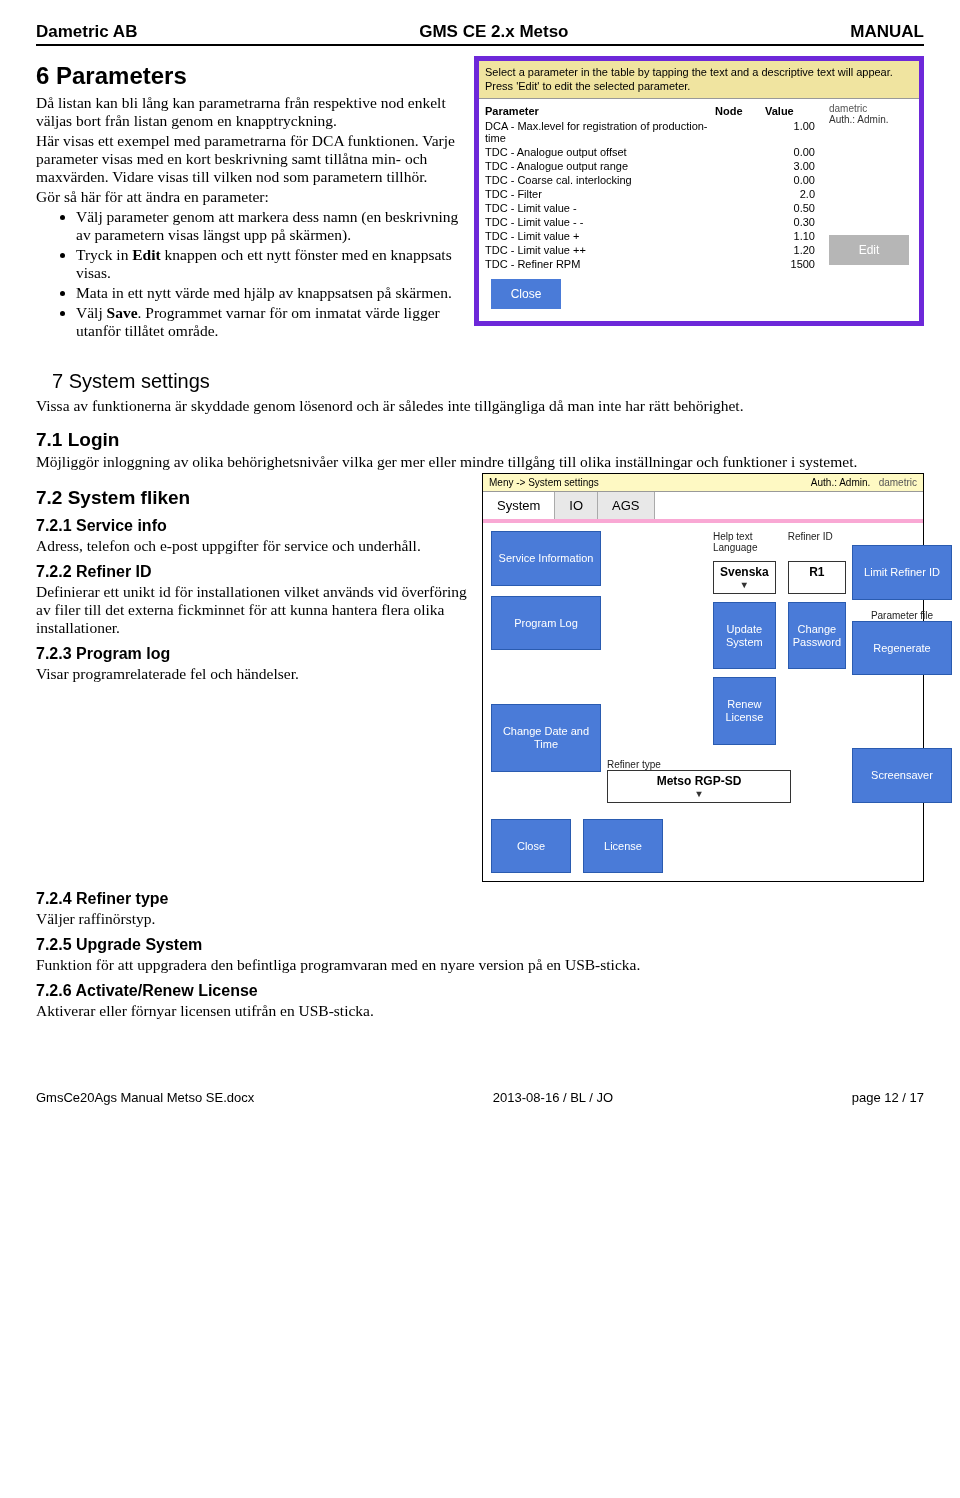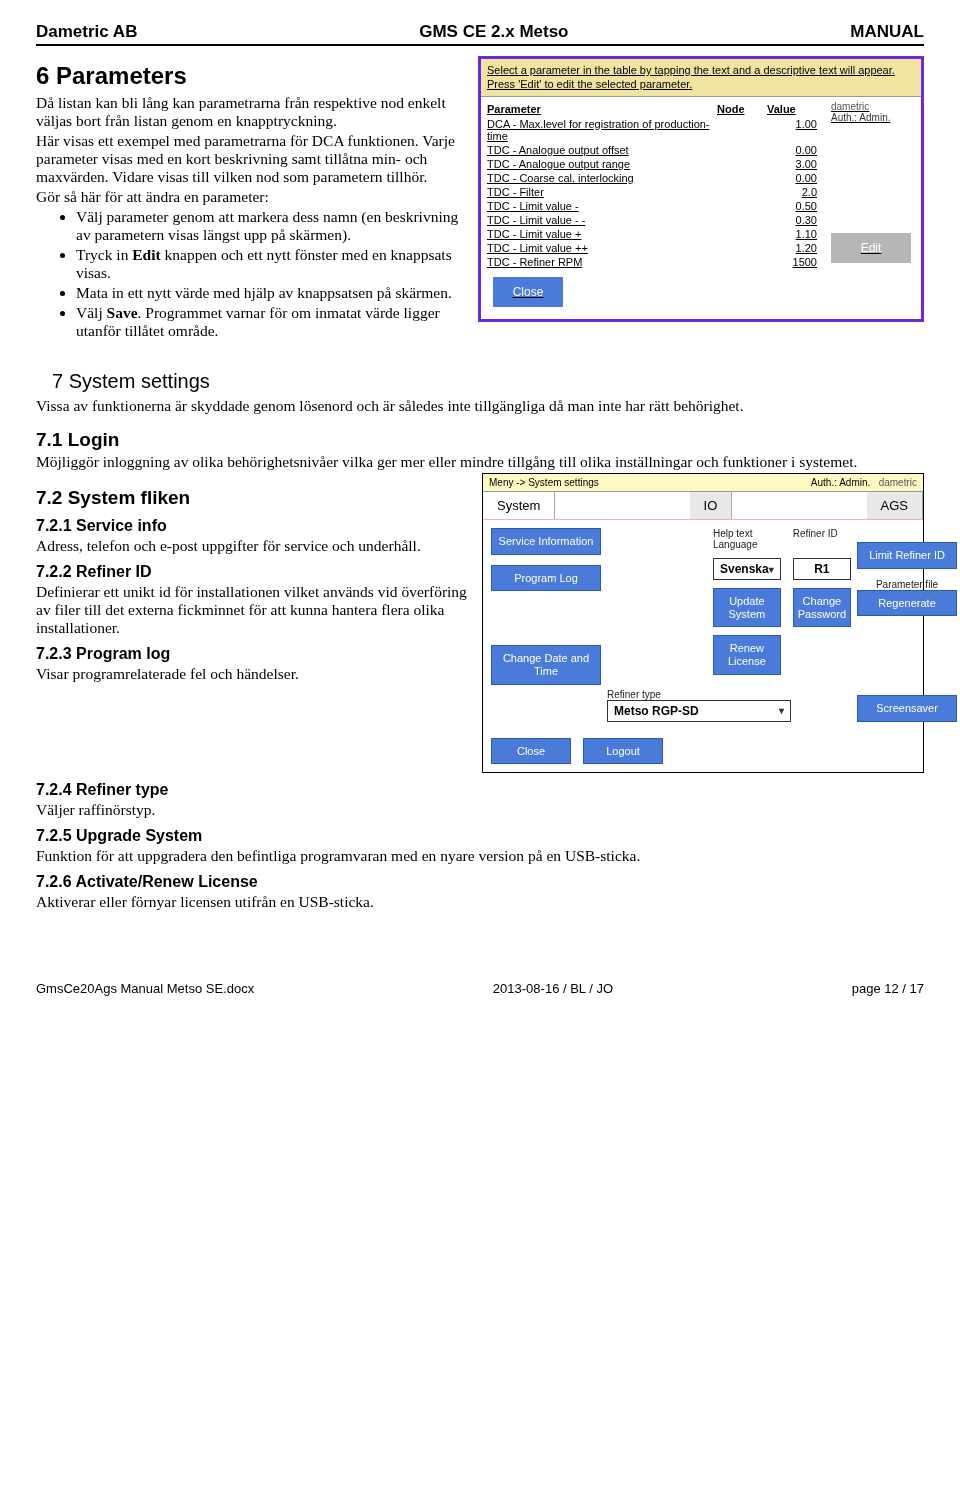--- a/index.html
+++ b/index.html
@@ -33,25 +33,24 @@
     display: flow-root;
   }
   .two-col .right {
     float: right;
     margin-left: 12px;
   }
   .two-col p { margin: 0 0 2px 0; }
   
   .screenshot1 {
     width: 440px;
-    border: 3px solid #6d28d9;
+    border: 5px solid #6d28d9;
     font-family: Tahoma, Arial, sans-serif;
     font-size: 11px;
     background: #fff;
-    text-decoration: underline;
   }
   .s1-header {
     background: #f0e4a0;
     padding: 4px 6px;
     border-bottom: 1px solid #999;
     font-size: 11px;
     line-height: 1.3;
   }
   .s1-body { display: flex; }
   .s1-table-col { padding: 4px 6px; }
@@ -104,21 +103,21 @@
     background: #fff;
   }
   .s2-top {
     background: #fef9c3;
     display: flex;
     justify-content: space-between;
     padding: 3px 6px;
     font-size: 10px;
     border-bottom: 1px solid #999;
   }
-  .s2-tabs { display: flex; border-bottom: 1px solid #f9a8d4; justify-content: space-between; }
+  .s2-tabs { display: flex; border-bottom: 4px solid #f9a8d4; }
   .s2-tab {
     padding: 6px 14px;
     border-right: 1px solid #aaa;
     font-size: 13px;
   }
   .s2-tab.active { background: #fff; font-weight: normal; }
   .s2-tab:not(.active) { background: #e8e8e8; }
   .s2-body {
     display: grid;
     grid-template-columns: 110px 1fr 100px;
@@ -130,36 +129,37 @@
   .s2-mid {
     display: grid;
     grid-template-columns: 94px 1fr 1fr;
     grid-auto-rows: min-content;
     gap: 8px 12px;
   }
   .bluebtn {
     background: #4a7bd8;
     color: #fff;
     text-align: center;
-    padding: 6px 4px;
+    padding: 20px 4px;
     font-size: 11px;
     line-height: 1.15;
     border: 1px solid #2a5bb0;
   }
   .graylbl { font-size: 10px; color: #222; }
   .inputbox {
     border: 1px solid #333;
     background: #fff;
     padding: 3px 6px;
     font-weight: bold;
     text-align: center;
     font-size: 12px;
     display: flex;
     align-items: center;
     justify-content: space-between;
+    flex-direction: column;
   }
   .inputbox .caret { font-size: 10px; color: #333; }
   .s2-footer { padding: 8px; display: flex; gap: 12px; }
   .page-foot {
     position: relative;
     font-family: Arial, sans-serif;
     font-size: 13px;
     display: flex;
     justify-content: space-between;
     margin-top: 70px;
@@ -326,21 +326,21 @@
           <div>
             <div class="graylbl" style="text-align:center">Parameter file</div>
             <div class="bluebtn">Regenerate</div>
           </div>
           <div style="flex:1"></div>
           <div class="bluebtn">Screensaver</div>
         </div>
       </div>
       <div class="s2-footer">
         <div class="bluebtn" style="width:70px">Close</div>
-        <div class="bluebtn" style="width:70px">Logout</div>
+        <div class="bluebtn" style="width:70px">License</div>
       </div>
     </div>
   </div>
 
   <div class="h72">7.2   System fliken</div>
   <div class="h721">7.2.1   Service info</div>
   <p style="margin:0 0 2px 0">Adress, telefon och e-post uppgifter för service och underhåll.</p>
   <div class="h721">7.2.2   Refiner ID</div>
   <p style="margin:0 0 2px 0">Definierar ett unikt id för installationen vilket används vid överföring av filer till det externa fickminnet för att kunna hantera flera olika installationer.</p>
   <div class="h721">7.2.3   Program log</div>

